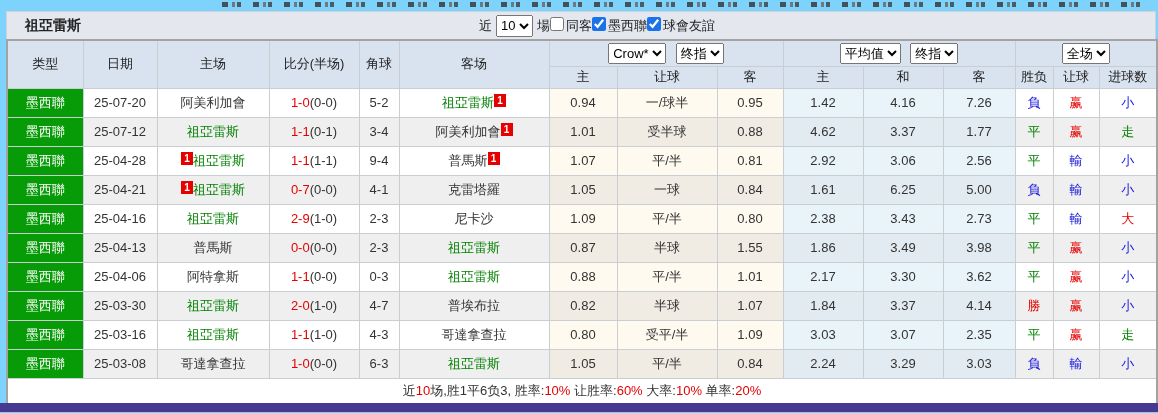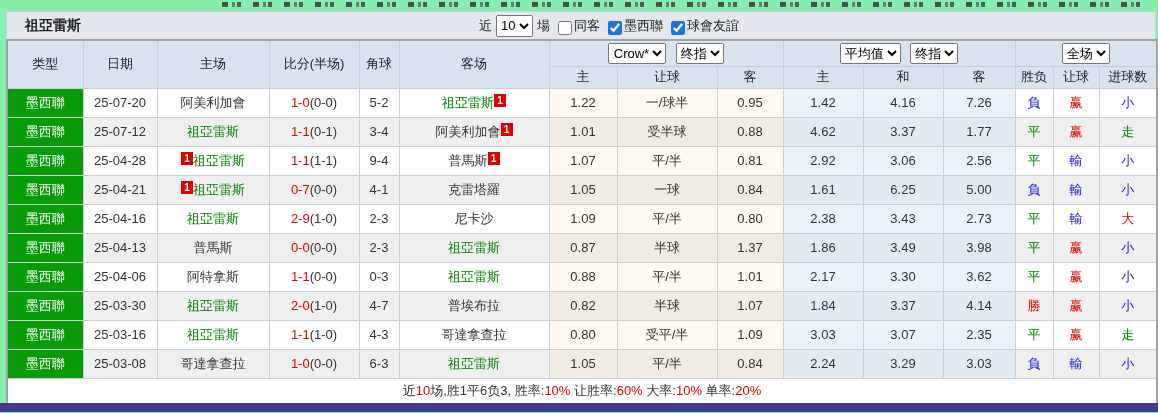--- a/index.html
+++ b/index.html
@@ -1,37 +1,37 @@
 <!DOCTYPE html>
 <html style="--league-green: #089b08; --team-green: #008000; --score-red: #e60000; --res-red: #e60000; --res-blue: #1616d9; --res-green: #008000; --footer-purple: #453a8f; --header-bg: #d9e3f0; --titlebar-bg: #e4e8ee;"><head>
 <meta charset="utf-8">
 <style>
   html,body{margin:0;padding:0;background:#fff;}
-  .page{position:relative;width:1158px;height:413px;overflow:hidden;background:#86efac;
+  .page{position:relative;width:1158px;height:413px;overflow:hidden;background:#7dd3fc;
         font-family:"Liberation Sans","DejaVu Sans",sans-serif;color:#333;}
   
   .top-strip{position:relative;height:11px;}
   .clip-marks{position:absolute;top:2px;left:222px;width:918px;height:5px;opacity:.85;
     background:repeating-linear-gradient(90deg,#3a3a3a 0 6px,transparent 6px 10px,#6a6a6a 10px 13px,transparent 13px 15px,#454545 15px 19px,transparent 19px 31px);}
   .content{margin-left:6px;width:1150px;}
   
   .title-bar{position:relative;height:28px;background:var(--titlebar-bg);border:1px solid #cdd3d9;border-bottom:none;
     display:flex;align-items:center;box-sizing:border-box;}
   .title-bar .team{font-weight:bold;font-size:14px;color:#222;padding-left:18px;}
   .controls{position:absolute;left:472px;top:0;height:100%;display:flex;align-items:center;font-size:13px;color:#222;}
   .controls select{font-size:13px;height:22px;margin:0 4px;}
-  .chk{display:flex;align-items:flex-end;margin-left:8px;cursor:pointer;}
+  .chk{display:flex;align-items:flex-start;cursor:pointer;}
   .chk input{width:14px;height:14px;margin:0 2px 0 0;accent-color:#1a73e8;}
   
   table{border-collapse:collapse;table-layout:fixed;width:1150px;font-size:13px;}
   table{border:2px solid #a3a3a3;}
   th,td{border:1px solid #c9ced3;padding:0;text-align:center;overflow:hidden;white-space:nowrap;}
   thead th{background:var(--header-bg);font-weight:normal;font-size:13px;color:#222;}
   .hrow1{height:26px;} .hrow2{height:22px;}
-  .grp select{font-size:13px;height:21px;margin:0 3px;text-align:right;}
+  .grp select{font-size:13px;height:21px;margin:0 3px;}
   tbody td{height:28px;}
   tbody tr:nth-child(odd) td{background:#fff;}
   tbody tr:nth-child(even) td{background:#efefef;}
   tbody tr:nth-child(odd) td.c-odds{background:#fffaf0;}
   tbody tr:nth-child(even) td.c-odds{background:#f0ece3;}
   tbody tr:nth-child(odd) td.c-euro{background:#e9f3fa;}
   tbody tr:nth-child(even) td.c-euro{background:#e3ebf2;}
   td.c-league{background:var(--league-green) !important;}
   td.c-league span{color:#fff;font-size:13px;}
   .t-green{color:var(--team-green);}
@@ -129,21 +129,21 @@
         </tr>
       </thead>
       <tbody>
   <tr>
     <td class="c-league"><span>墨西聯</span></td>
     <td>25-07-20</td>
     <td><span>阿美利加會</span></td>
     <td><span class="ft">1-0</span><span class="ht">(0-0)</span></td>
     <td>5-2</td>
     <td><span class="t-green">祖亞雷斯</span><span class="badge">1</span></td>
-    <td class="c-odds">1.22</td>
+    <td class="c-odds">0.94</td>
     <td class="c-odds">一/球半</td>
     <td class="c-odds">0.95</td>
     <td class="c-euro">1.42</td>
     <td class="c-euro">4.16</td>
     <td class="c-euro">7.26</td>
     <td class="c-res c-blue">負</td>
     <td class="c-res c-red">赢</td>
     <td class="c-res c-blue">小</td>
   </tr>
 
@@ -221,21 +221,21 @@
 
   <tr>
     <td class="c-league"><span>墨西聯</span></td>
     <td>25-04-13</td>
     <td><span>普馬斯</span></td>
     <td><span class="ft">0-0</span><span class="ht">(0-0)</span></td>
     <td>2-3</td>
     <td><span class="t-green">祖亞雷斯</span></td>
     <td class="c-odds">0.87</td>
     <td class="c-odds">半球</td>
-    <td class="c-odds">1.37</td>
+    <td class="c-odds">1.55</td>
     <td class="c-euro">1.86</td>
     <td class="c-euro">3.49</td>
     <td class="c-euro">3.98</td>
     <td class="c-res c-green">平</td>
     <td class="c-res c-red">赢</td>
     <td class="c-res c-blue">小</td>
   </tr>
 
   <tr>
     <td class="c-league"><span>墨西聯</span></td>

